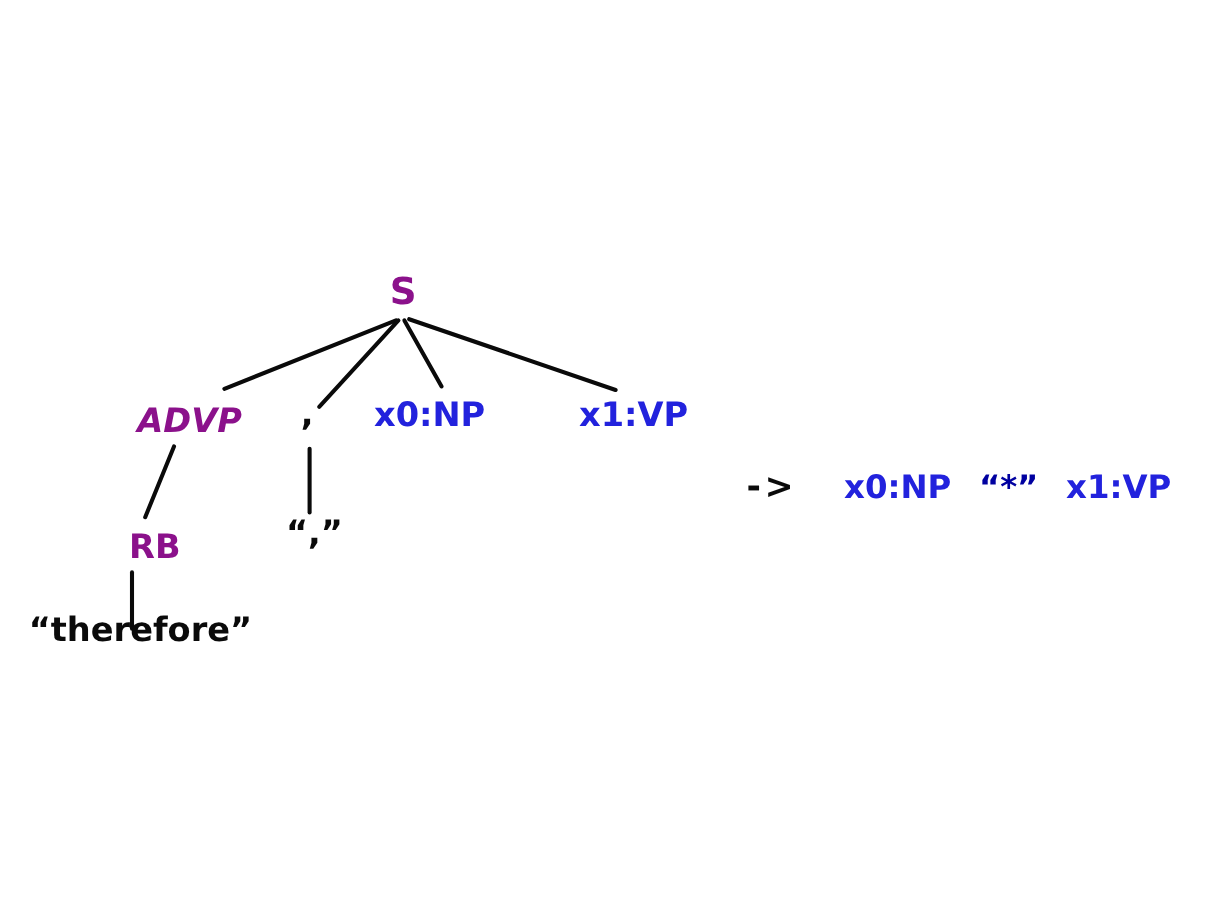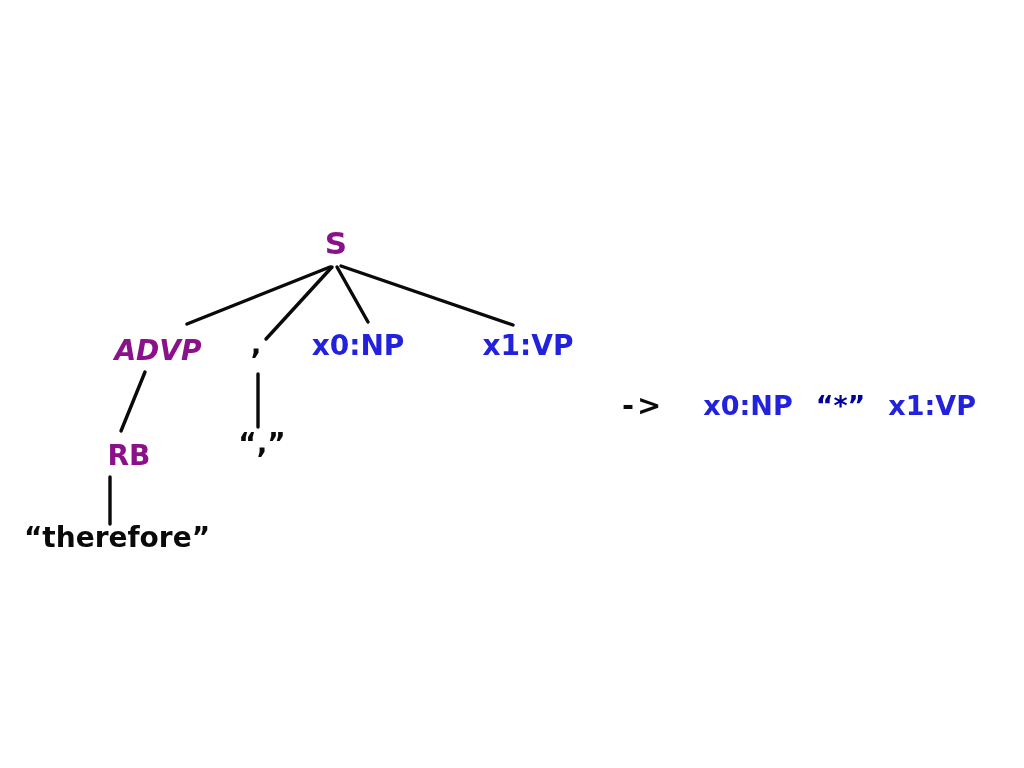--- a/index.html
+++ b/index.html
@@ -96,21 +96,21 @@
   <div class="node black" style="left:256px; top:330px;">,</div>
 
   <div class="node blue" style="left:358px; top:331px;">x0:NP</div>
 
   <div class="node blue" style="left:528px; top:331px;">x1:VP</div>
 
   <div class="node purple" style="left:111px; top:441px;margin-left:18px;">RB</div>
 
   <div class="node black" style="left:262px; top:429px;">“,”</div>
 
-  <div class="node black" style="left:117px; top:523px;text-align:center;">“therefore”</div>
+  <div class="node black" style="left:117px; top:510px;text-align:center;">“therefore”</div>
 
   <div class="rule">
     <span class="arrow">-&gt;</span>
     <span class="var">x0:NP</span>
     <span class="star">“*”</span>
     <span class="var">x1:VP</span>
   </div>
 
 </div>
 

